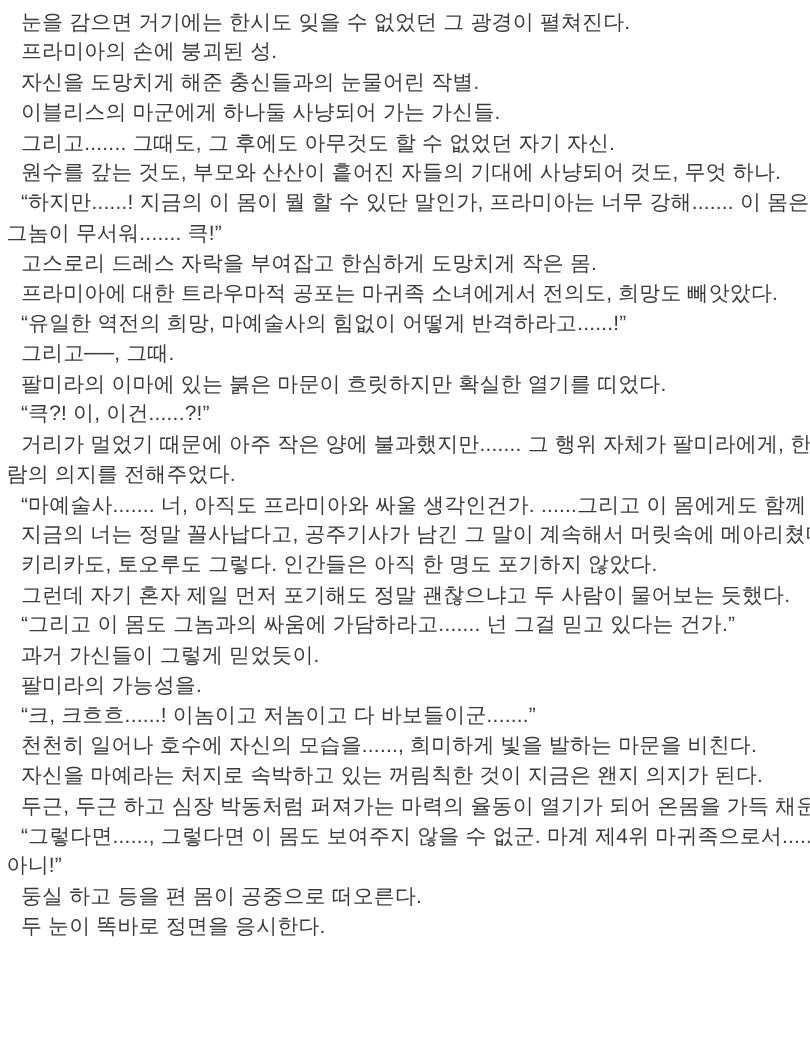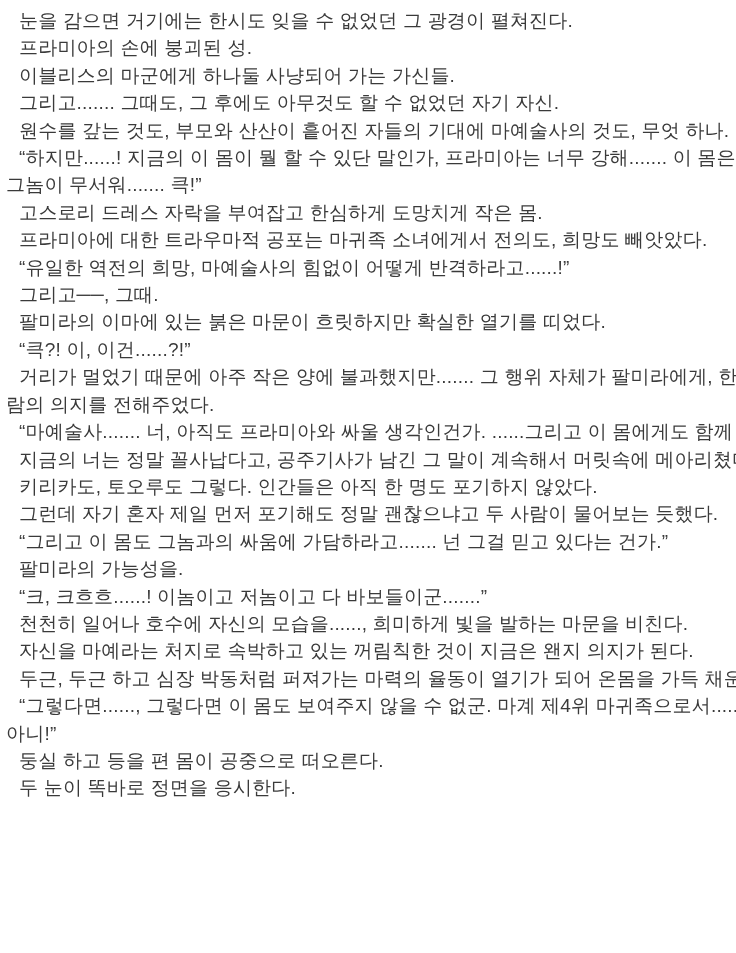--- a/index.html
+++ b/index.html
@@ -31,38 +31,40 @@
     padding-left: 13px;
   }
 </style>
 </head>
 <body style="background: rgb(255, 255, 255);">
 
 <main class="page">
   <div id="text-content" style="color: rgb(58, 58, 58);">
       <div class="text-line indent">눈을 감으면 거기에는 한시도 잊을 수 없었던 그 광경이 펼쳐진다.</div>
       <div class="text-line indent">프라미아의 손에 붕괴된 성.</div>
+      <div class="text-line indent">자신을 도망치게 해준 충신들과의 눈물어린 작별.</div>
       <div class="text-line indent">이블리스의 마군에게 하나둘 사냥되어 가는 가신들.</div>
       <div class="text-line indent">그리고....... 그때도, 그 후에도 아무것도 할 수 없었던 자기 자신.</div>
-      <div class="text-line indent">원수를 갚는 것도, 부모와 산산이 흩어진 자들의 기대에 마예술사의 것도, 무엇 하나.</div>
+      <div class="text-line indent">원수를 갚는 것도, 부모와 산산이 흩어진 자들의 기대에 사냥되어 것도, 무엇 하나.</div>
       <div class="text-line indent">“하지만......! 지금의 이 몸이 뭘 할 수 있단 말인가, 프라미아는 너무 강해....... 이 몸은, 그,</div>
       <div class="text-line">그놈이 무서워....... 큭!”</div>
       <div class="text-line indent">고스로리 드레스 자락을 부여잡고 한심하게 도망치게 작은 몸.</div>
       <div class="text-line indent">프라미아에 대한 트라우마적 공포는 마귀족 소녀에게서 전의도, 희망도 빼앗았다.</div>
       <div class="text-line indent">“유일한 역전의 희망, 마예술사의 힘없이 어떻게 반격하라고......!”</div>
       <div class="text-line indent">그리고──, 그때.</div>
       <div class="text-line indent">팔미라의 이마에 있는 붉은 마문이 흐릿하지만 확실한 열기를 띠었다.</div>
       <div class="text-line indent">“큭?! 이, 이건......?!”</div>
       <div class="text-line indent">거리가 멀었기 때문에 아주 작은 양에 불과했지만....... 그 행위 자체가 팔미라에게, 한 사</div>
       <div class="text-line">람의 의지를 전해주었다.</div>
       <div class="text-line indent">“마예술사....... 너, 아직도 프라미아와 싸울 생각인건가. ......그리고 이 몸에게도 함께 싸</div>
       <div class="text-line indent">지금의 너는 정말 꼴사납다고, 공주기사가 남긴 그 말이 계속해서 머릿속에 메아리쳤다.</div>
       <div class="text-line indent">키리카도, 토오루도 그렇다. 인간들은 아직 한 명도 포기하지 않았다.</div>
       <div class="text-line indent">그런데 자기 혼자 제일 먼저 포기해도 정말 괜찮으냐고 두 사람이 물어보는 듯했다.</div>
       <div class="text-line indent">“그리고 이 몸도 그놈과의 싸움에 가담하라고....... 넌 그걸 믿고 있다는 건가.”</div>
+      <div class="text-line indent">과거 가신들이 그렇게 믿었듯이.</div>
       <div class="text-line indent">팔미라의 가능성을.</div>
       <div class="text-line indent">“크, 크흐흐......! 이놈이고 저놈이고 다 바보들이군.......”</div>
       <div class="text-line indent">천천히 일어나 호수에 자신의 모습을......, 희미하게 빛을 발하는 마문을 비친다.</div>
       <div class="text-line indent">자신을 마예라는 처지로 속박하고 있는 꺼림칙한 것이 지금은 왠지 의지가 된다.</div>
       <div class="text-line indent">두근, 두근 하고 심장 박동처럼 퍼져가는 마력의 율동이 열기가 되어 온몸을 가득 채운다.</div>
       <div class="text-line indent">“그렇다면......, 그렇다면 이 몸도 보여주지 않을 수 없군. 마계 제4위 마귀족으로서......,</div>
       <div class="text-line">아니!”</div>
       <div class="text-line indent">둥실 하고 등을 편 몸이 공중으로 떠오른다.</div>
       <div class="text-line indent">두 눈이 똑바로 정면을 응시한다.</div>
     </div>

